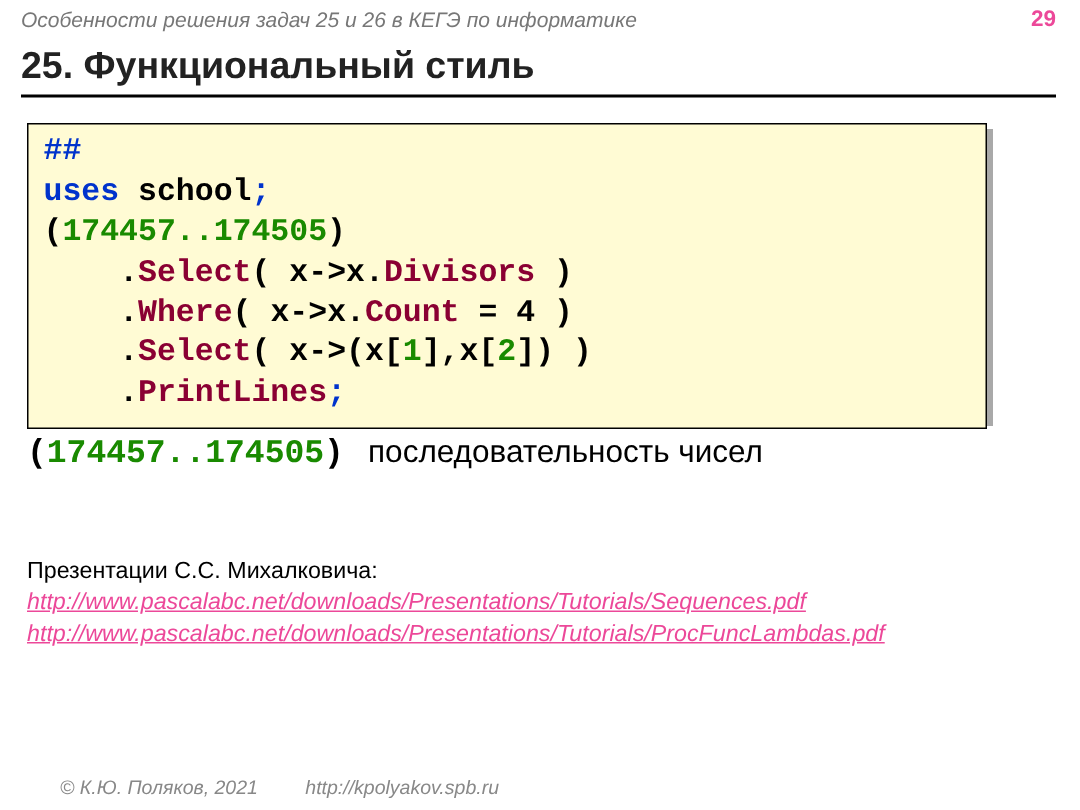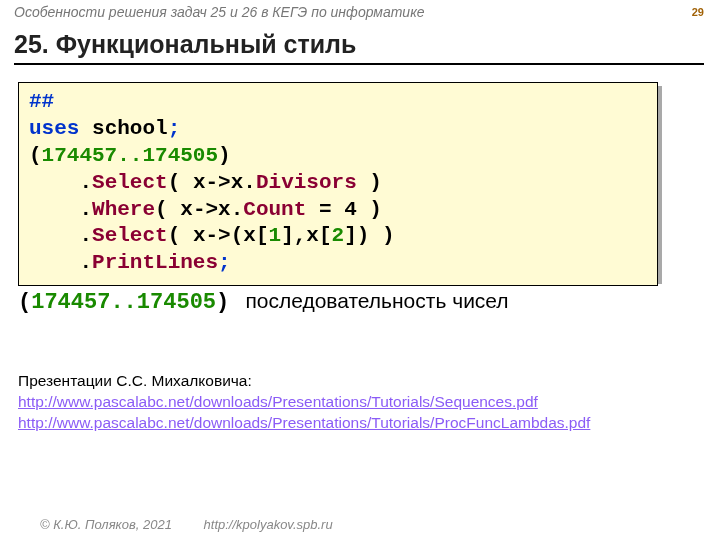--- a/index.html
+++ b/index.html
@@ -28,23 +28,23 @@
     display: flex;
     justify-content: space-between;
     align-items: center;
     font-size: 14px;
   }
   .subtitle {
     color: #777;
     font-style: italic;
   }
   .page-num {
-    color: #a16207;
+    color: #ec4899;
     font-weight: bold;
-    font-size: 11px;
+    font-size: 15px;
   }
   
   .title {
     position: absolute;
     top: 30px;
     left: 14px;
     right: 16px;
     font-size: 25px;
     font-weight: bold;
     color: #222;
@@ -104,22 +104,23 @@
   }
   
   .refs {
     position: absolute;
     top: 371px;
     left: 18px;
     font-size: 15.5px;
     line-height: 1.35;
   }
   .refs a {
-    color: #8b5cf6;
+    color: #ec4899;
     text-decoration: underline;
+    font-style: italic;
   }
   
   .footer {
     position: absolute;
     bottom: 8px;
     left: 14px;
     font-size: 13px;
     color: #888;
   }
   .footer .copy { font-style: italic; margin-left: 26px; }

